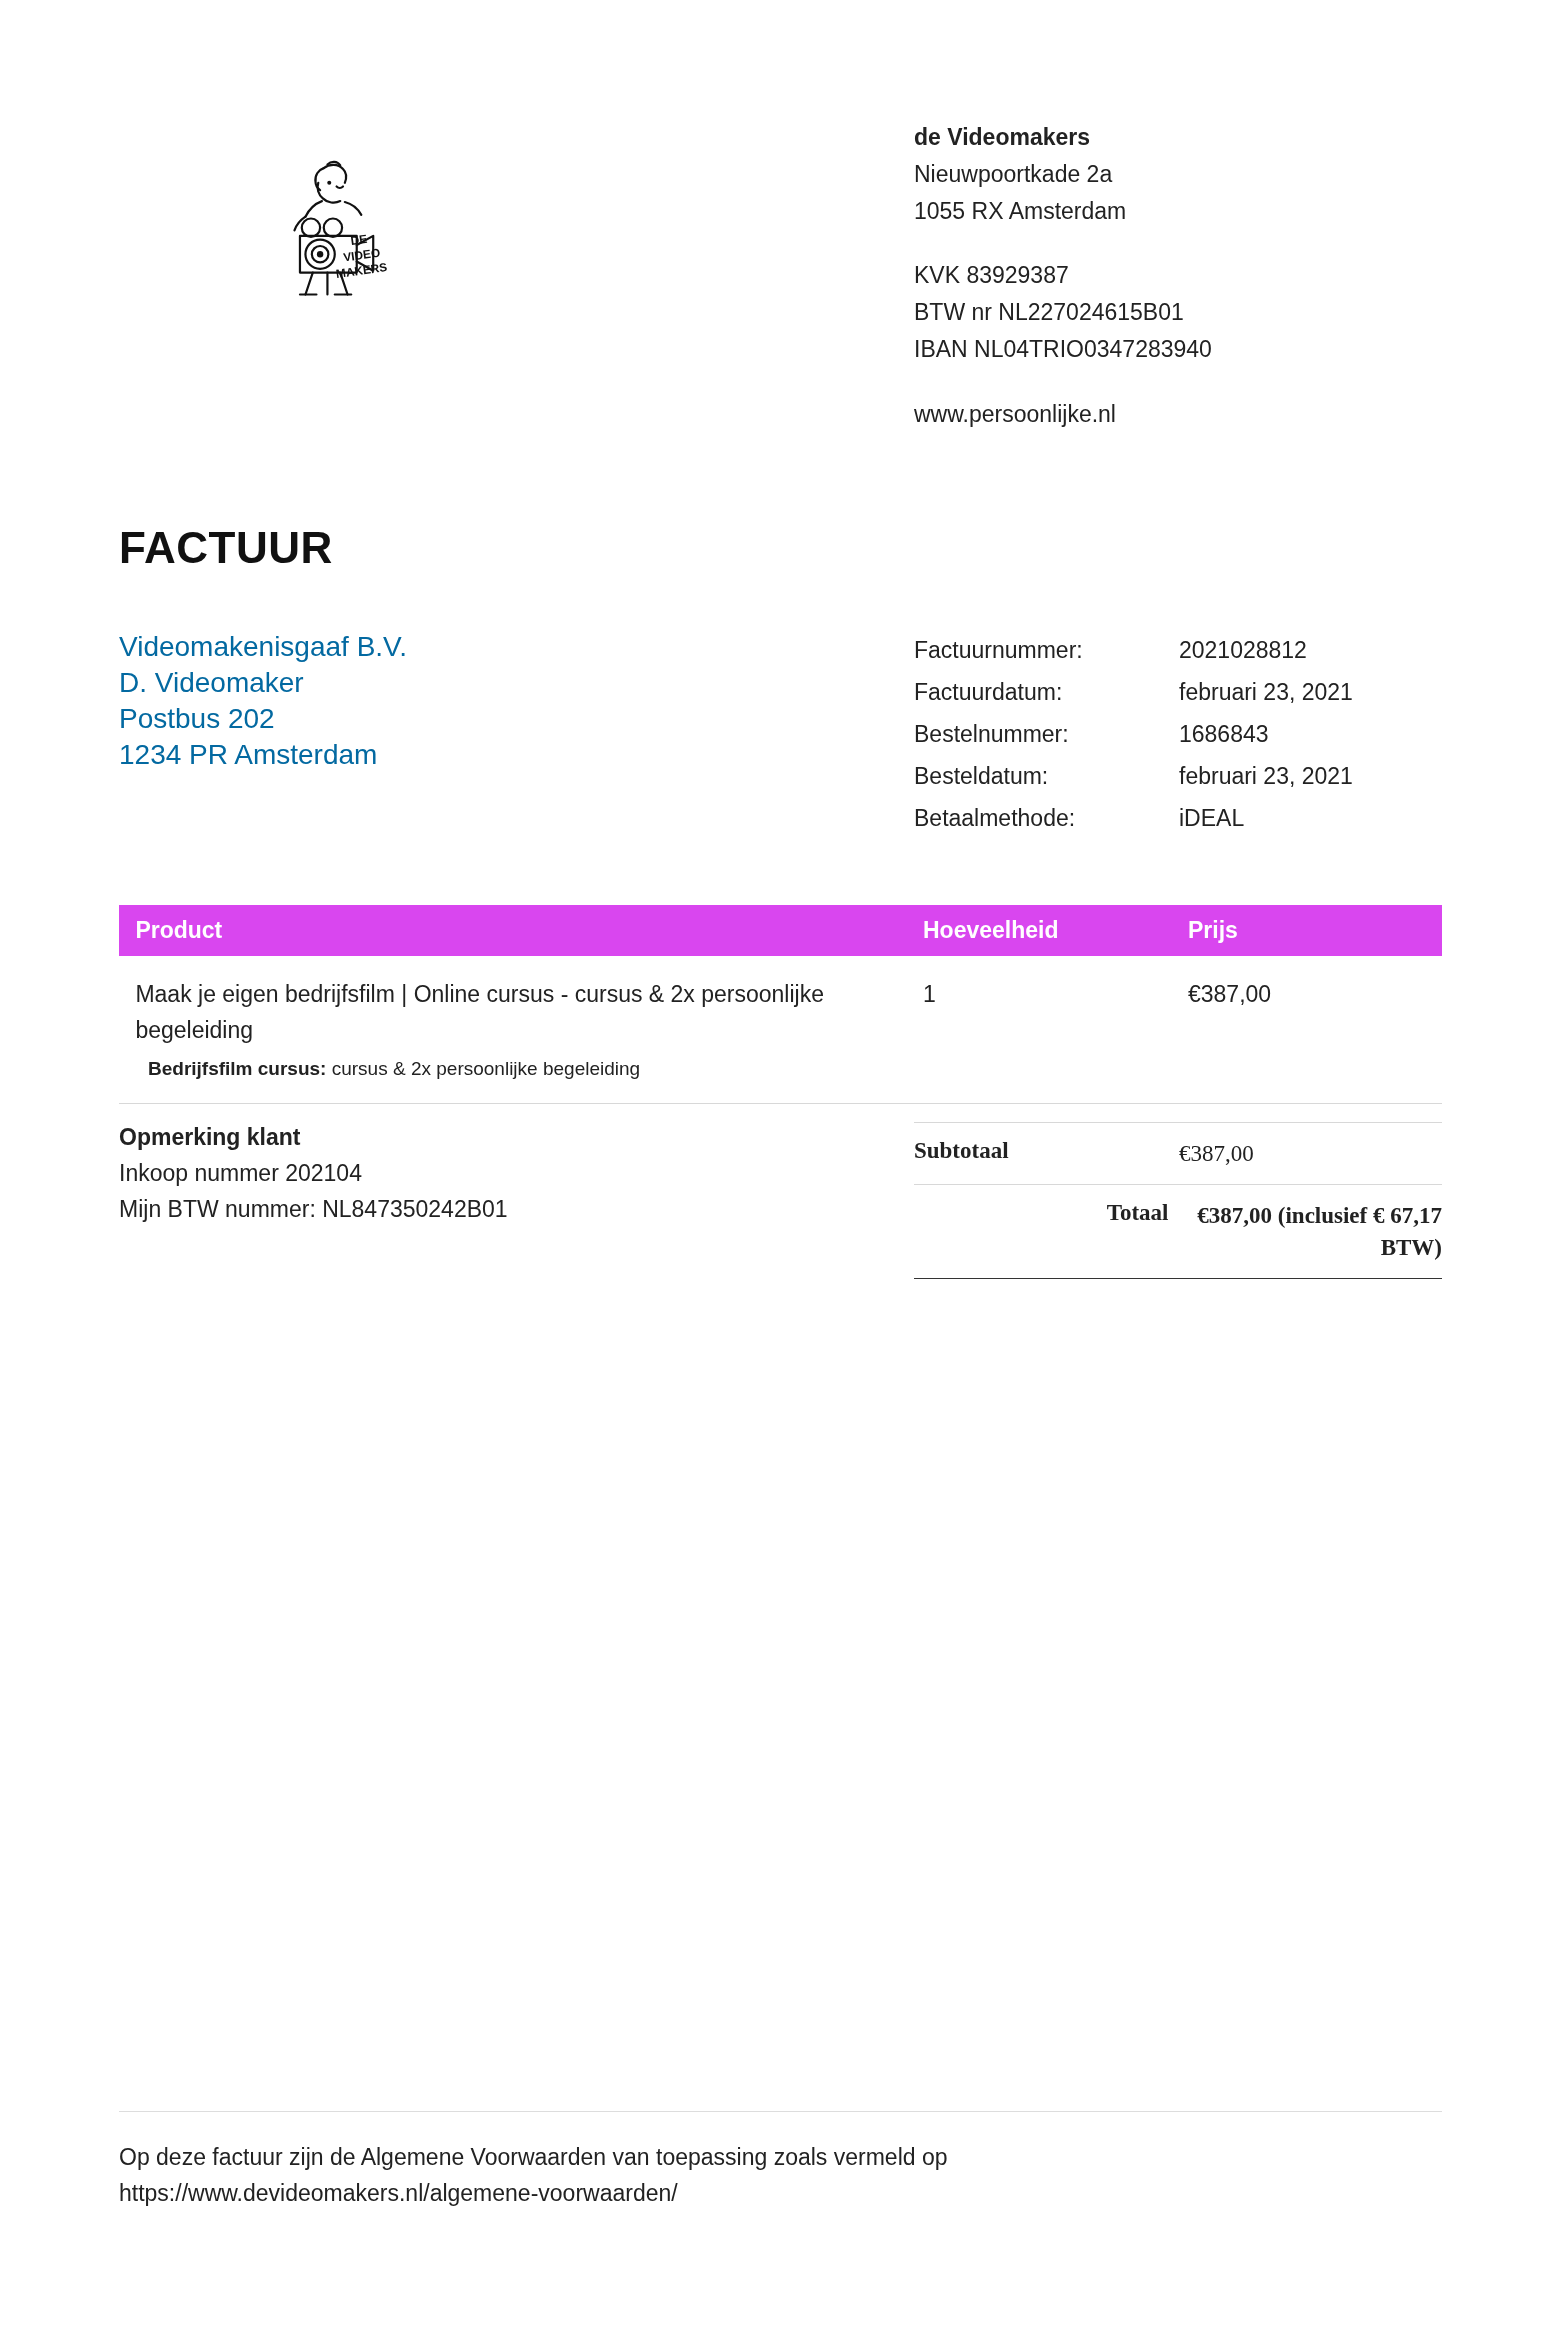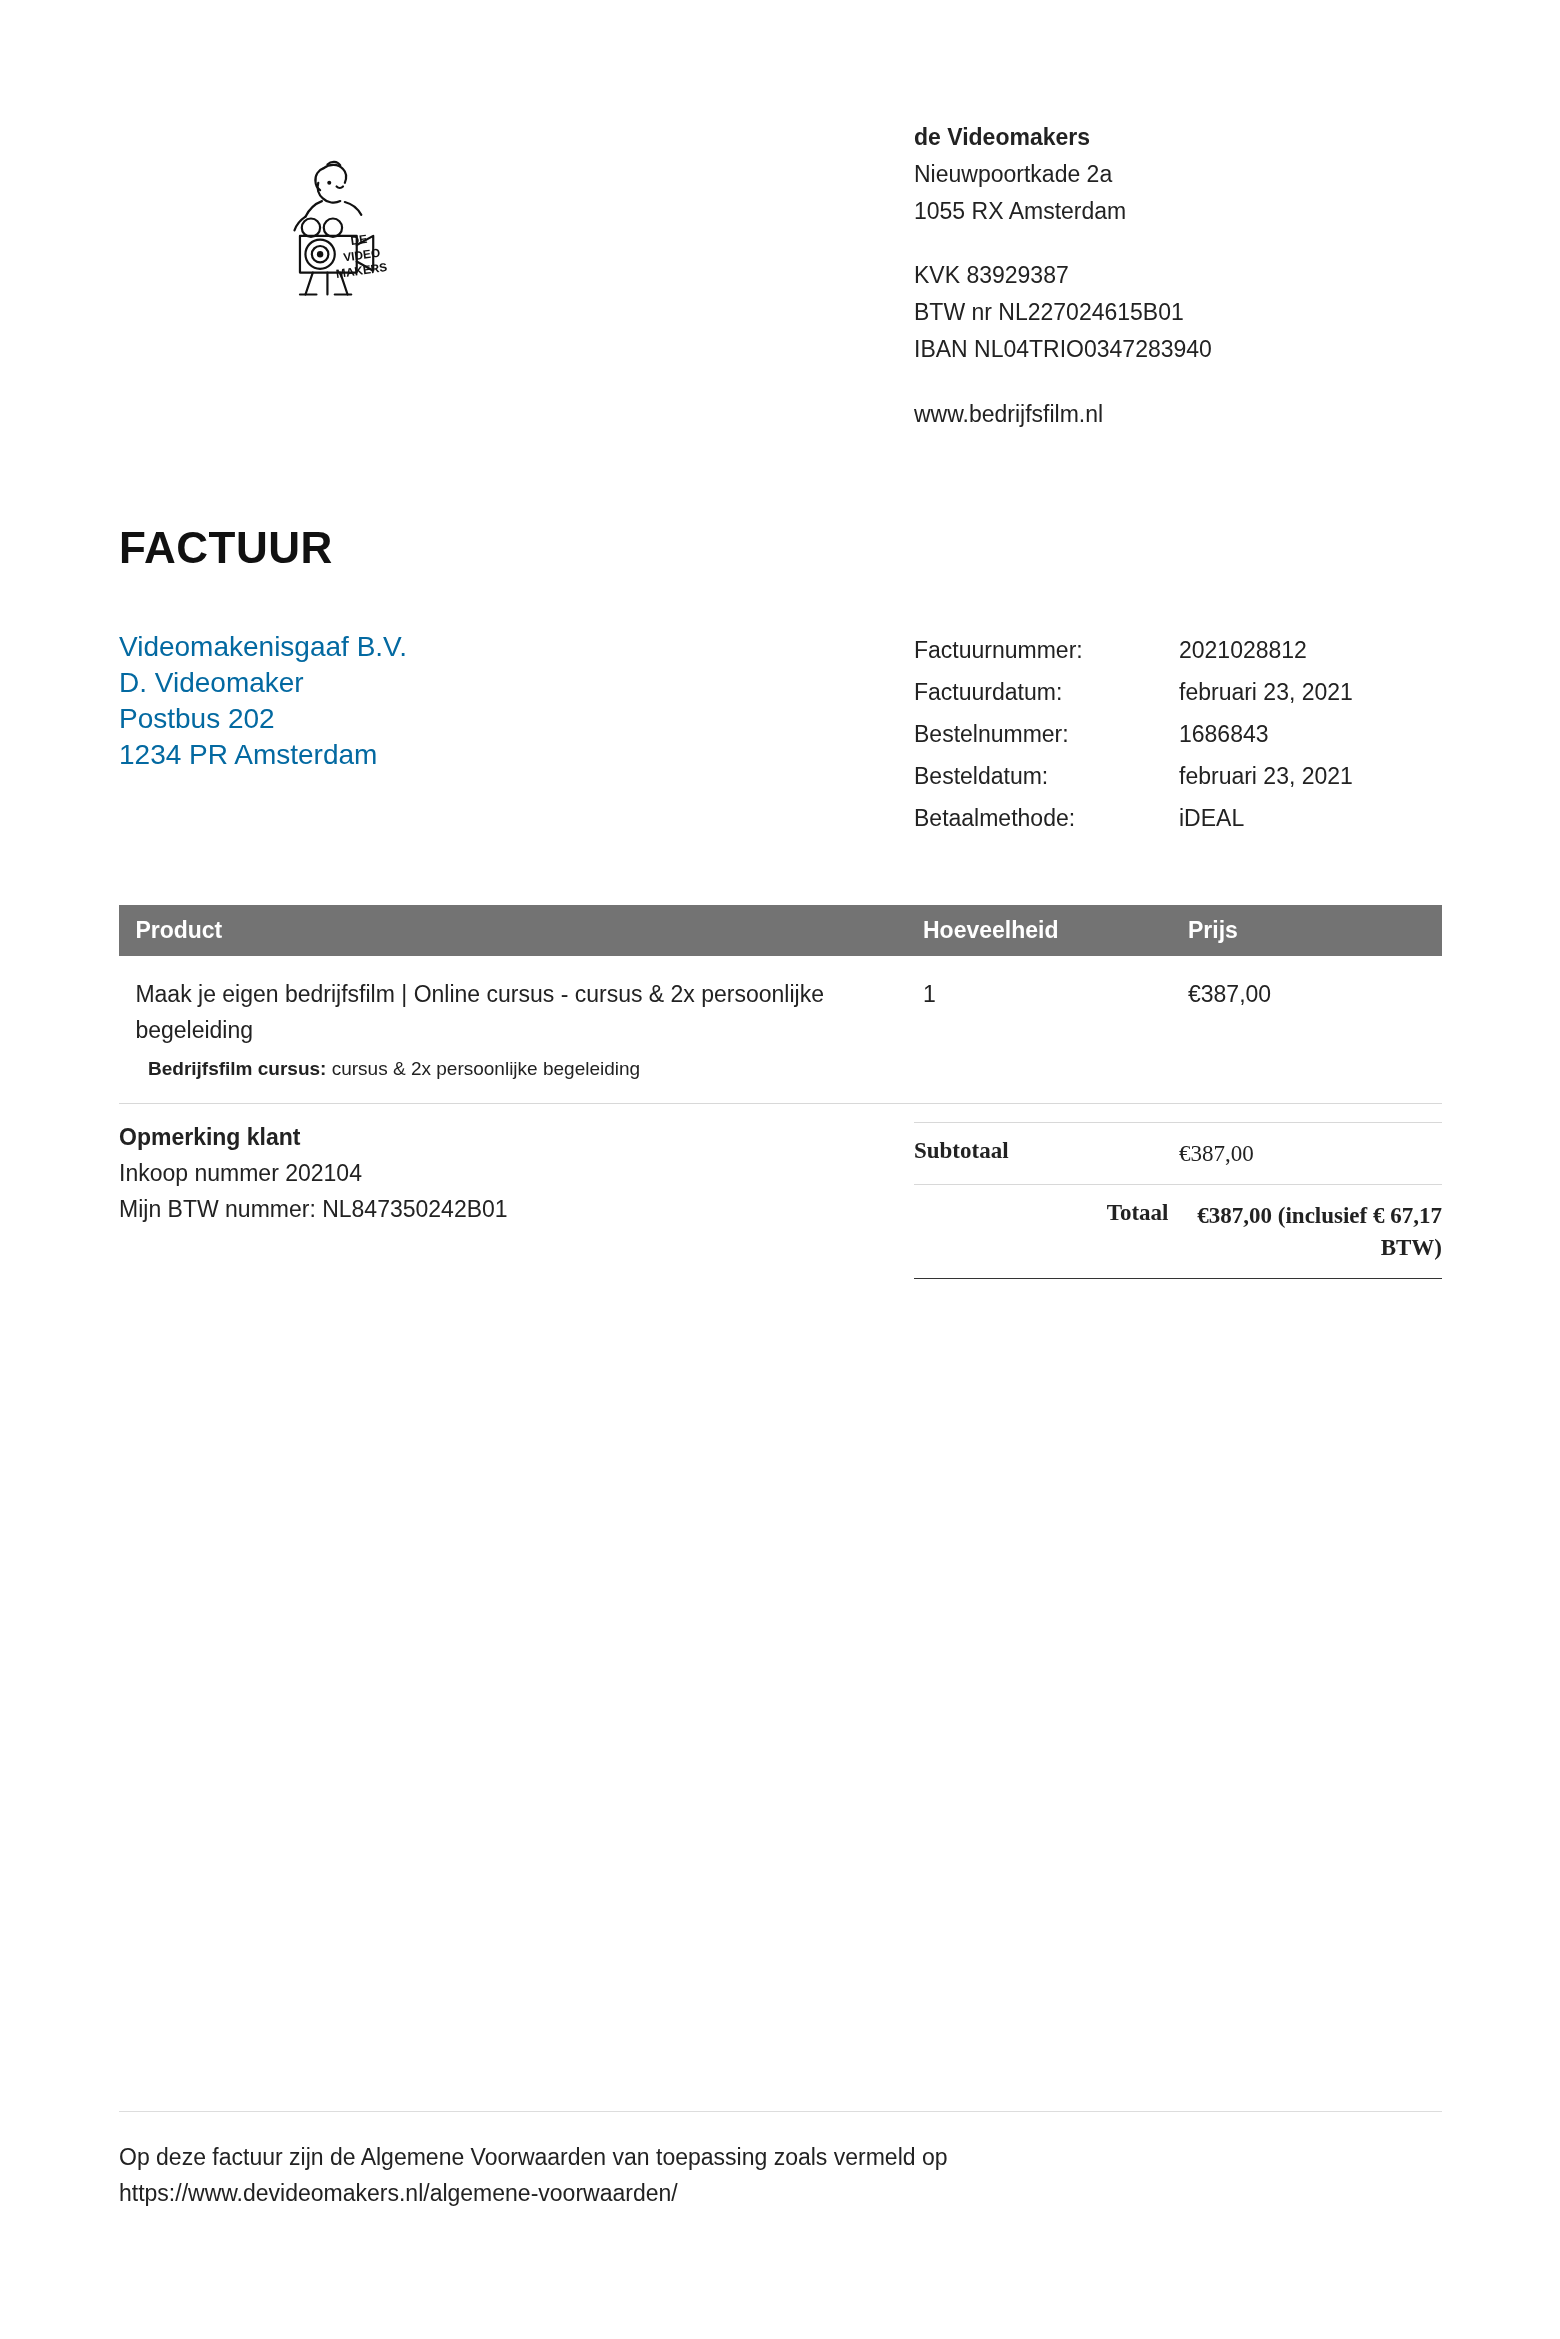--- a/index.html
+++ b/index.html
@@ -84,21 +84,21 @@
   .meta-value { }
 
   
   .items {
     position: absolute;
     left: 119px;
     top: 905px;
     width: 1323px;
   }
   .items-head {
-    background: #737373;
+    background: #d946ef;
     color: #ffffff;
     height: 51px;
     display: flex;
     align-items: center;
     font-size: 23px;
     font-weight: bold;
   }
   .col-product { width: 804px; padding-left: 16.4px; box-sizing: border-box; }
   .col-qty { width: 265px; }
   .col-price { width: 254px; }
@@ -216,21 +216,21 @@
       <div class="block">
         <div class="name">de Videomakers</div>
         <div>Nieuwpoortkade 2a</div>
         <div>1055 RX Amsterdam</div>
       </div>
       <div class="block">
         <div>KVK 83929387</div>
         <div>BTW nr NL227024615B01</div>
         <div>IBAN NL04TRIO0347283940</div>
       </div>
-      <div>www.bedrijfsfilm.nl</div>
+      <div>www.persoonlijke.nl</div>
     </div>
   </div>
 
   <div class="doc-title">FACTUUR</div>
 
   <div class="bill-to">
     <div>Videomakenisgaaf B.V.</div>
     <div>D. Videomaker</div>
     <div>Postbus 202</div>
     <div>1234 PR Amsterdam</div>

